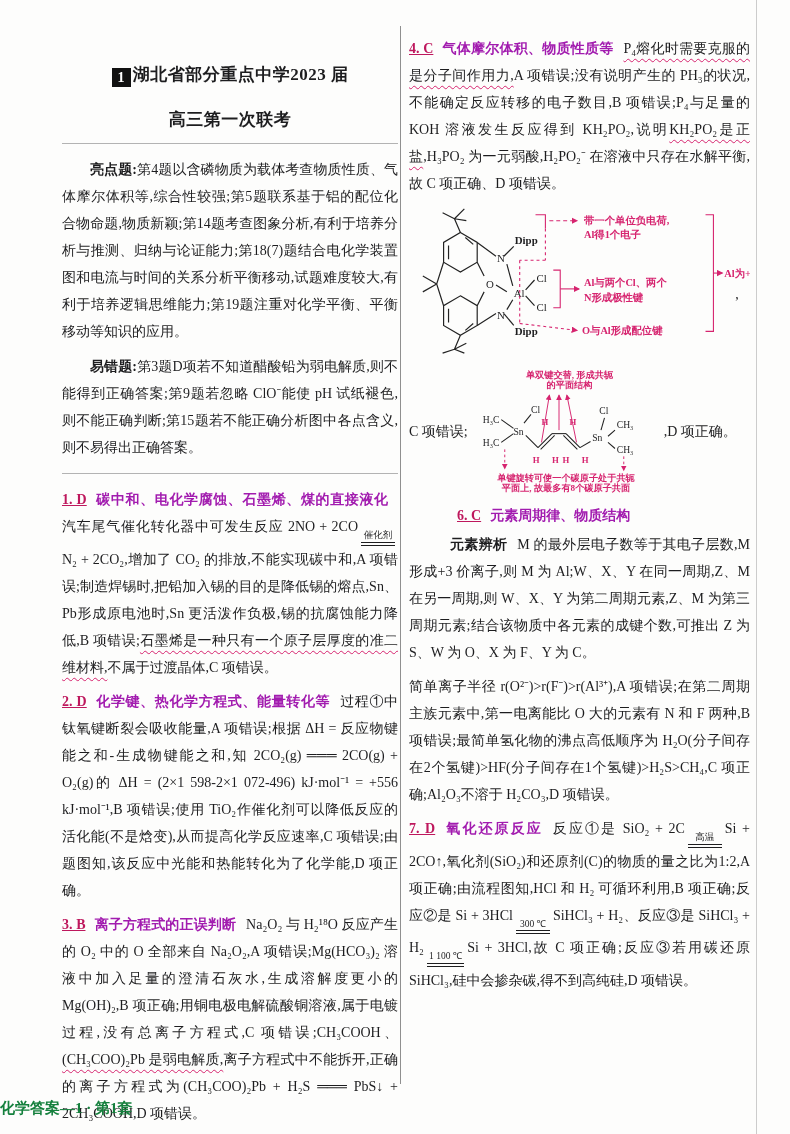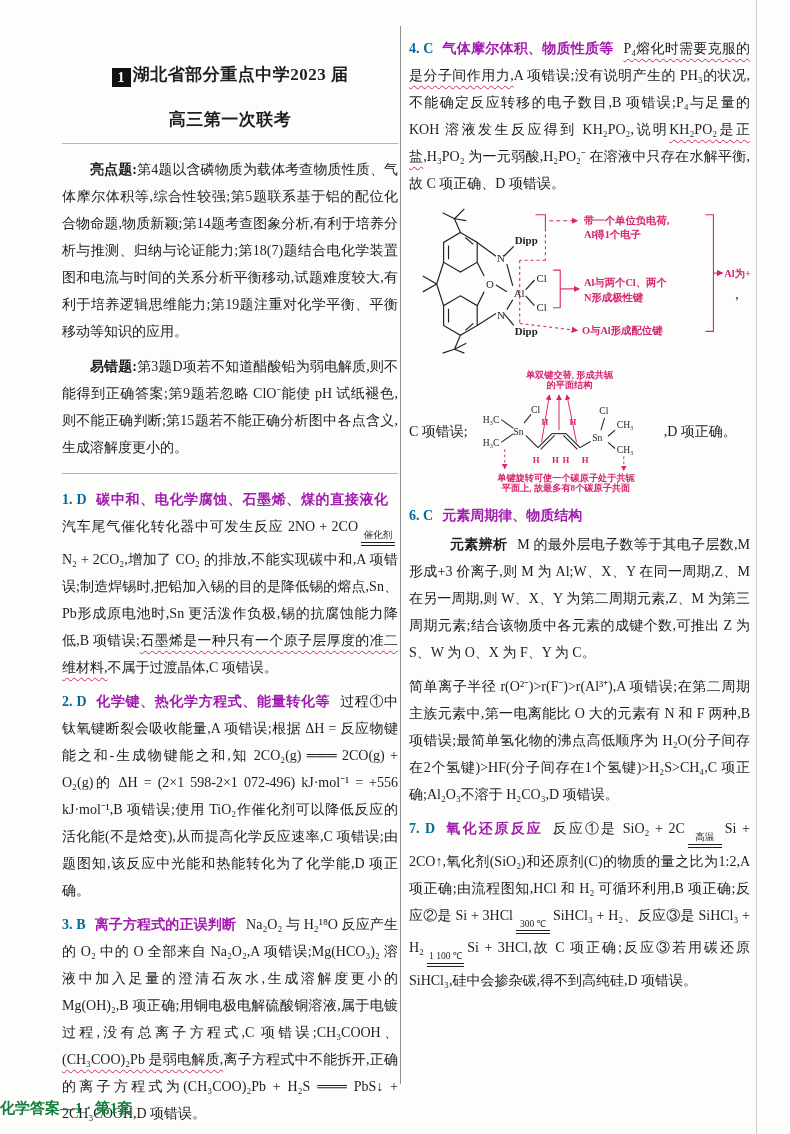--- a/index.html
+++ b/index.html
@@ -12,21 +12,21 @@
   .col-right{left:409px;top:28px;width:341px;}
   .t1,.t2{text-align:center;font-weight:bold;font-size:17px;line-height:1.3;letter-spacing:.5px;}
   .t1{margin-top:24px;}
   .t2{margin-top:22px;}
   .badge{display:inline-block;background:#111;color:#fff;width:19px;height:19px;line-height:19px;
          text-align:center;font-size:14px;font-weight:bold;margin-right:2px;vertical-align:-2px;}
   hr.rule{border:none;border-top:1px solid #b3b3b3;margin:12px 0;}
   .intro{margin:8px 0;text-indent:2em;}
   .lb{font-weight:bold;}
   .ans{margin:7px 0 7px 0;}
-  .nm{color:#0369a1;font-weight:bold;margin-right:9px;}
+  .nm{color:#be185d;font-weight:bold;margin-right:9px;text-decoration:underline;}
   .tp{color:#a21caf;font-weight:bold;margin-right:10px;}
   .sb{font-weight:bold;margin-right:10px;margin-left:41px;}
   .wv{text-decoration:underline;text-decoration-style:wavy;text-decoration-color:#d6246f;
       text-decoration-thickness:1.2px;text-underline-offset:4.5px;}
   .rc{display:inline-flex;flex-direction:column;align-items:center;vertical-align:-7px;
       line-height:1;margin:0 3px;}
   .rc .c{font-size:9.5px;line-height:1;padding:0 2px 1px 2px;white-space:nowrap;}
   .rc .dl{height:4px;border-top:1.2px solid #1d1d1f;border-bottom:1.2px solid #1d1d1f;
           width:100%;min-width:34px;box-sizing:border-box;}
   .interlude{display:flex;align-items:center;margin:2px 0;}
@@ -43,21 +43,21 @@
 
 <div class="page">
   <div class="divider"></div>
   <div class="edge-r"></div>
 
   <div class="col col-left">
     <div class="t1"><span class="badge">1</span><span>湖北省部分重点中学2023 届</span></div>
     <div class="t2">高三第一次联考</div>
     <hr class="rule">
     <p class="intro"><b class="lb">亮点题:</b><span>第4题以含磷物质为载体考查物质性质、气体摩尔体积等,综合性较强;第5题联系基于铝的配位化合物命题,物质新颖;第14题考查图象分析,有利于培养分析与推测、归纳与论证能力;第18(7)题结合电化学装置图和电流与时间的关系分析平衡移动,试题难度较大,有利于培养逻辑思维能力;第19题注重对化学平衡、平衡移动等知识的应用。</span></p>
-    <p class="intro"><b class="lb">易错题:</b><span>第3题D项若不知道醋酸铅为弱电解质,则不能得到正确答案;第9题若忽略 ClO⁻能使 pH 试纸褪色,则不能正确判断;第15题若不能正确分析图中各点含义,生成溶解度更小的。</span></p>
+    <p class="intro"><b class="lb">易错题:</b><span>第3题D项若不知道醋酸铅为弱电解质,则不能得到正确答案;第9题若忽略 ClO⁻能使 pH 试纸褪色,则不能正确判断;第15题若不能正确分析图中各点含义,则不易得出正确答案。</span></p>
     <hr class="rule">
 
     <p class="ans">
       <b class="nm">1. D</b><b class="tp">碳中和、电化学腐蚀、石墨烯、煤的直接液化</b><span>汽车尾气催化转化器中可发生反应 2NO + 2CO</span><span class="rc">
           <span class="c">催化剂</span>
           <span class="dl"></span>
         </span><span>N₂ + 2CO₂,增加了 CO₂ 的排放,不能实现碳中和,A 项错误;制造焊锡时,把铅加入锡的目的是降低锡的熔点,Sn、Pb形成原电池时,Sn 更活泼作负极,锡的抗腐蚀能力降低,B 项错误;</span><span class="wv">石墨烯是一种只有一个原子层厚度的准二维材料,</span><span>不属于过渡晶体,C 项错误。</span>
     </p>
 
     <p class="ans">
@@ -180,21 +180,21 @@
           <path d="M84,86 L93,32" marker-end="url(#ap2)"></path>
           <path d="M104,72 L104,32" marker-end="url(#ap2)"></path>
           <path d="M124,86 L113,32" marker-end="url(#ap2)"></path>
           <path d="M42,94 L42,116 " stroke-dasharray="3 3" marker-end="url(#ap2)"></path>
           <path d="M178,102 L178,118" stroke-dasharray="3 3" marker-end="url(#ap2)"></path>
         </g>
       </svg>
       <span class="side">,D 项正确。</span>
     </div>
 
-    <p class="ans" style="margin-bottom:2px;">
+    <p class="ans" style="margin-bottom:2px;margin-left:48px;">
       <b class="nm">6. C</b><b class="tp">元素周期律、物质结构</b>
     </p>
     <p class="ans" style="margin-top:2px;">
       <b class="sb">元素辨析</b><span>M 的最外层电子数等于其电子层数,M 形成+3 价离子,则 M 为 Al;W、X、Y 在同一周期,Z、M 在另一周期,则 W、X、Y 为第二周期元素,Z、M 为第三周期元素;结合该物质中各元素的成键个数,可推出 Z 为 S、W 为 O、X 为 F、Y 为 C。</span>
     </p>
     <p class="ans">
       <span>简单离子半径 r(O²⁻)&gt;r(F⁻)&gt;r(Al³⁺),A 项错误;在第二周期主族元素中,第一电离能比 O 大的元素有 N 和 F 两种,B 项错误;最简单氢化物的沸点高低顺序为 H₂O(分子间存在2个氢键)&gt;HF(分子间存在1个氢键)&gt;H₂S&gt;CH₄,C 项正确;Al₂O₃不溶于 H₂CO₃,D 项错误。</span>
     </p>
 
     <p class="ans">

